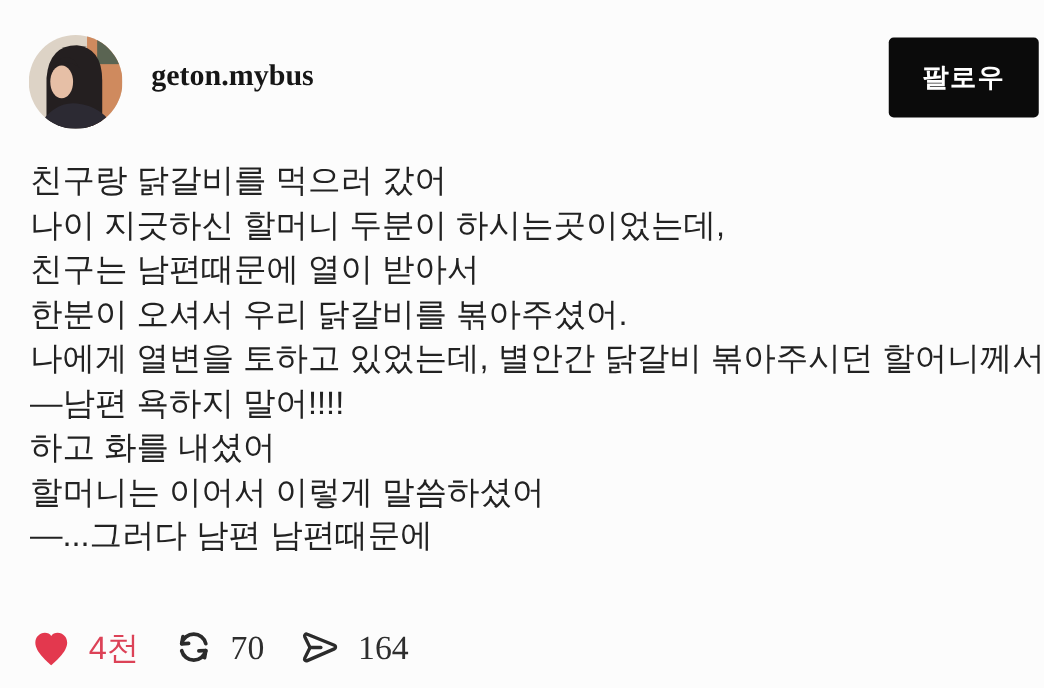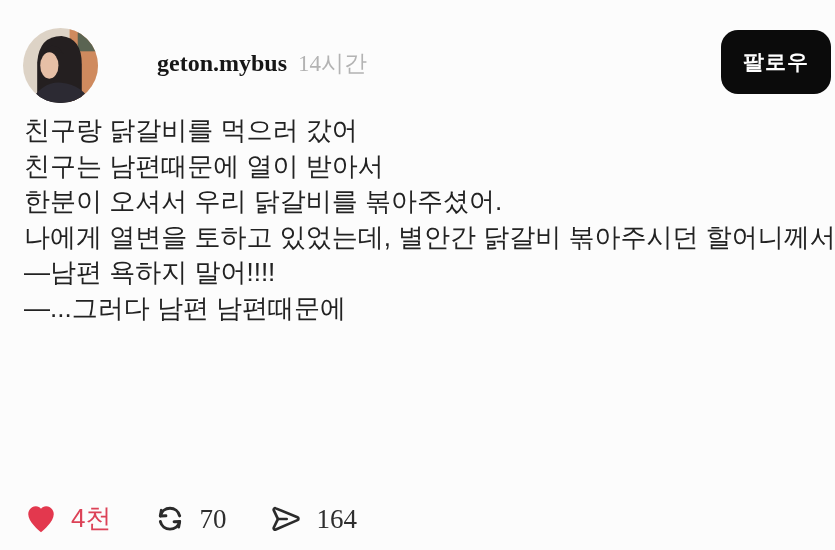--- a/index.html
+++ b/index.html
@@ -11,36 +11,36 @@
   html,body{width:835px;height:550px;overflow:hidden;}
   body{background:var(--background);font-family:"Liberation Sans","DejaVu Sans",sans-serif;}
   .screen{position:relative;width:835px;height:550px;}
 
   
   .avatar{position:absolute;left:23px;top:28px;width:75px;height:75px;border-radius:50%;
     overflow:hidden;cursor:pointer;}
   .avatar svg{display:block;width:100%;height:100%;}
   .user-line{position:absolute;left:121px;top:48px;display:flex;align-items:baseline;gap:11px;}
   .username{font-family:"Liberation Serif","DejaVu Serif",serif;font-weight:700;
-    font-size:24px;color:#161616;cursor:pointer;margin-left:36px;}
+    font-size:24px;color:#161616;cursor:pointer;}
   .timestamp{font-family:"Liberation Serif","DejaVu Serif",serif;font-size:23px;
     color:var(--timestamp);}
-  .follow-btn{position:absolute;right:4px;top:30px;width:110px;height:64px;
-    background:var(--follow-bg);color:var(--follow-text);border:none;border-radius:17px;
+  .follow-btn{position:absolute;right:4px;top:30px;width:120px;height:64px;
+    background:var(--follow-bg);color:var(--follow-text);border:none;border-radius:4px;
     font-family:"Liberation Sans","DejaVu Sans",sans-serif;font-size:21px;font-weight:600;
     letter-spacing:1px;cursor:pointer;}
 
   
-  .post-body{position:absolute;left:24px;top:113px;width:790px;
+  .post-body{position:absolute;left:24px;top:127px;width:790px;
     font-size:26px;line-height:35.5px;font-weight:500;color:var(--text);
     font-family:"Liberation Sans","DejaVu Sans",sans-serif;}
   .post-line{white-space:nowrap;}
 
   
-  .actions{position:absolute;left:23px;top:501px;display:flex;align-items:flex-end;gap:42px;}
+  .actions{position:absolute;left:23px;top:501px;display:flex;align-items:flex-start;gap:27px;}
   .action{display:flex;align-items:center;gap:12px;background:none;border:none;cursor:pointer;
     font-family:"Liberation Serif","DejaVu Serif",serif;font-size:27px;color:#2e2e2e;padding:0;}
   .action svg{display:block;}
   .count-like{color:var(--like-count-red);font-size:26px;font-weight:500;
     font-family:"Liberation Sans","DejaVu Sans",sans-serif;}
 </style>
 </head>
 <body>
 
 <div class="screen">
@@ -52,31 +52,33 @@
       <rect x="54" y="0" width="20" height="23" fill="#5a6452"></rect>
       <path d="M14 74 L14 34 Q16 8 38 8 Q58 10 58 36 L58 74 Z" fill="#241f20"></path>
       <ellipse cx="26" cy="37" rx="9" ry="13" fill="#e6bfa6"></ellipse>
       <path d="M20 26 Q30 18 40 26 L36 20 Q28 14 22 22 Z" fill="#241f20"></path>
       <path d="M6 74 Q20 52 38 54 Q58 56 68 74 Z" fill="#2c2a33"></path>
     </svg>
   </div>
 
   <div class="user-line">
     <span class="username">geton.mybus</span>
-    <span class="timestamp">14시간</span>
   </div>
 
   <button class="follow-btn">팔로우</button>
 
   <div class="post-body">
       <div class="post-line">친구랑 닭갈비를 먹으러 갔어</div>
+      <div class="post-line">나이 지긋하신 할머니 두분이 하시는곳이었는데,</div>
       <div class="post-line">친구는 남편때문에 열이 받아서</div>
       <div class="post-line">한분이 오셔서 우리 닭갈비를 볶아주셨어.</div>
       <div class="post-line">나에게 열변을 토하고 있었는데, 별안간 닭갈비 볶아주시던 할어니께서,</div>
       <div class="post-line">—남편 욕하지 말어!!!!</div>
+      <div class="post-line">하고 화를 내셨어</div>
+      <div class="post-line">할머니는 이어서 이렇게 말씀하셨어</div>
       <div class="post-line">—...그러다 남편 남편때문에</div>
     </div>
 
   <div class="actions">
 
     <button class="action">
       <svg width="36" height="34" viewBox="0 0 24 24">
         <path d="M12 21.3C10.4 19.9 3 13.9 3 8.6 3 5.5 5.4 3 8.4 3c1.5 0 2.9.7 3.6 1.8C12.7 3.7 14.1 3 15.6 3 18.6 3 21 5.5 21 8.6c0 5.3-7.4 11.3-9 12.7z" fill="var(--like-red)"></path>
       </svg>
       <span class="count-like">4천</span>

